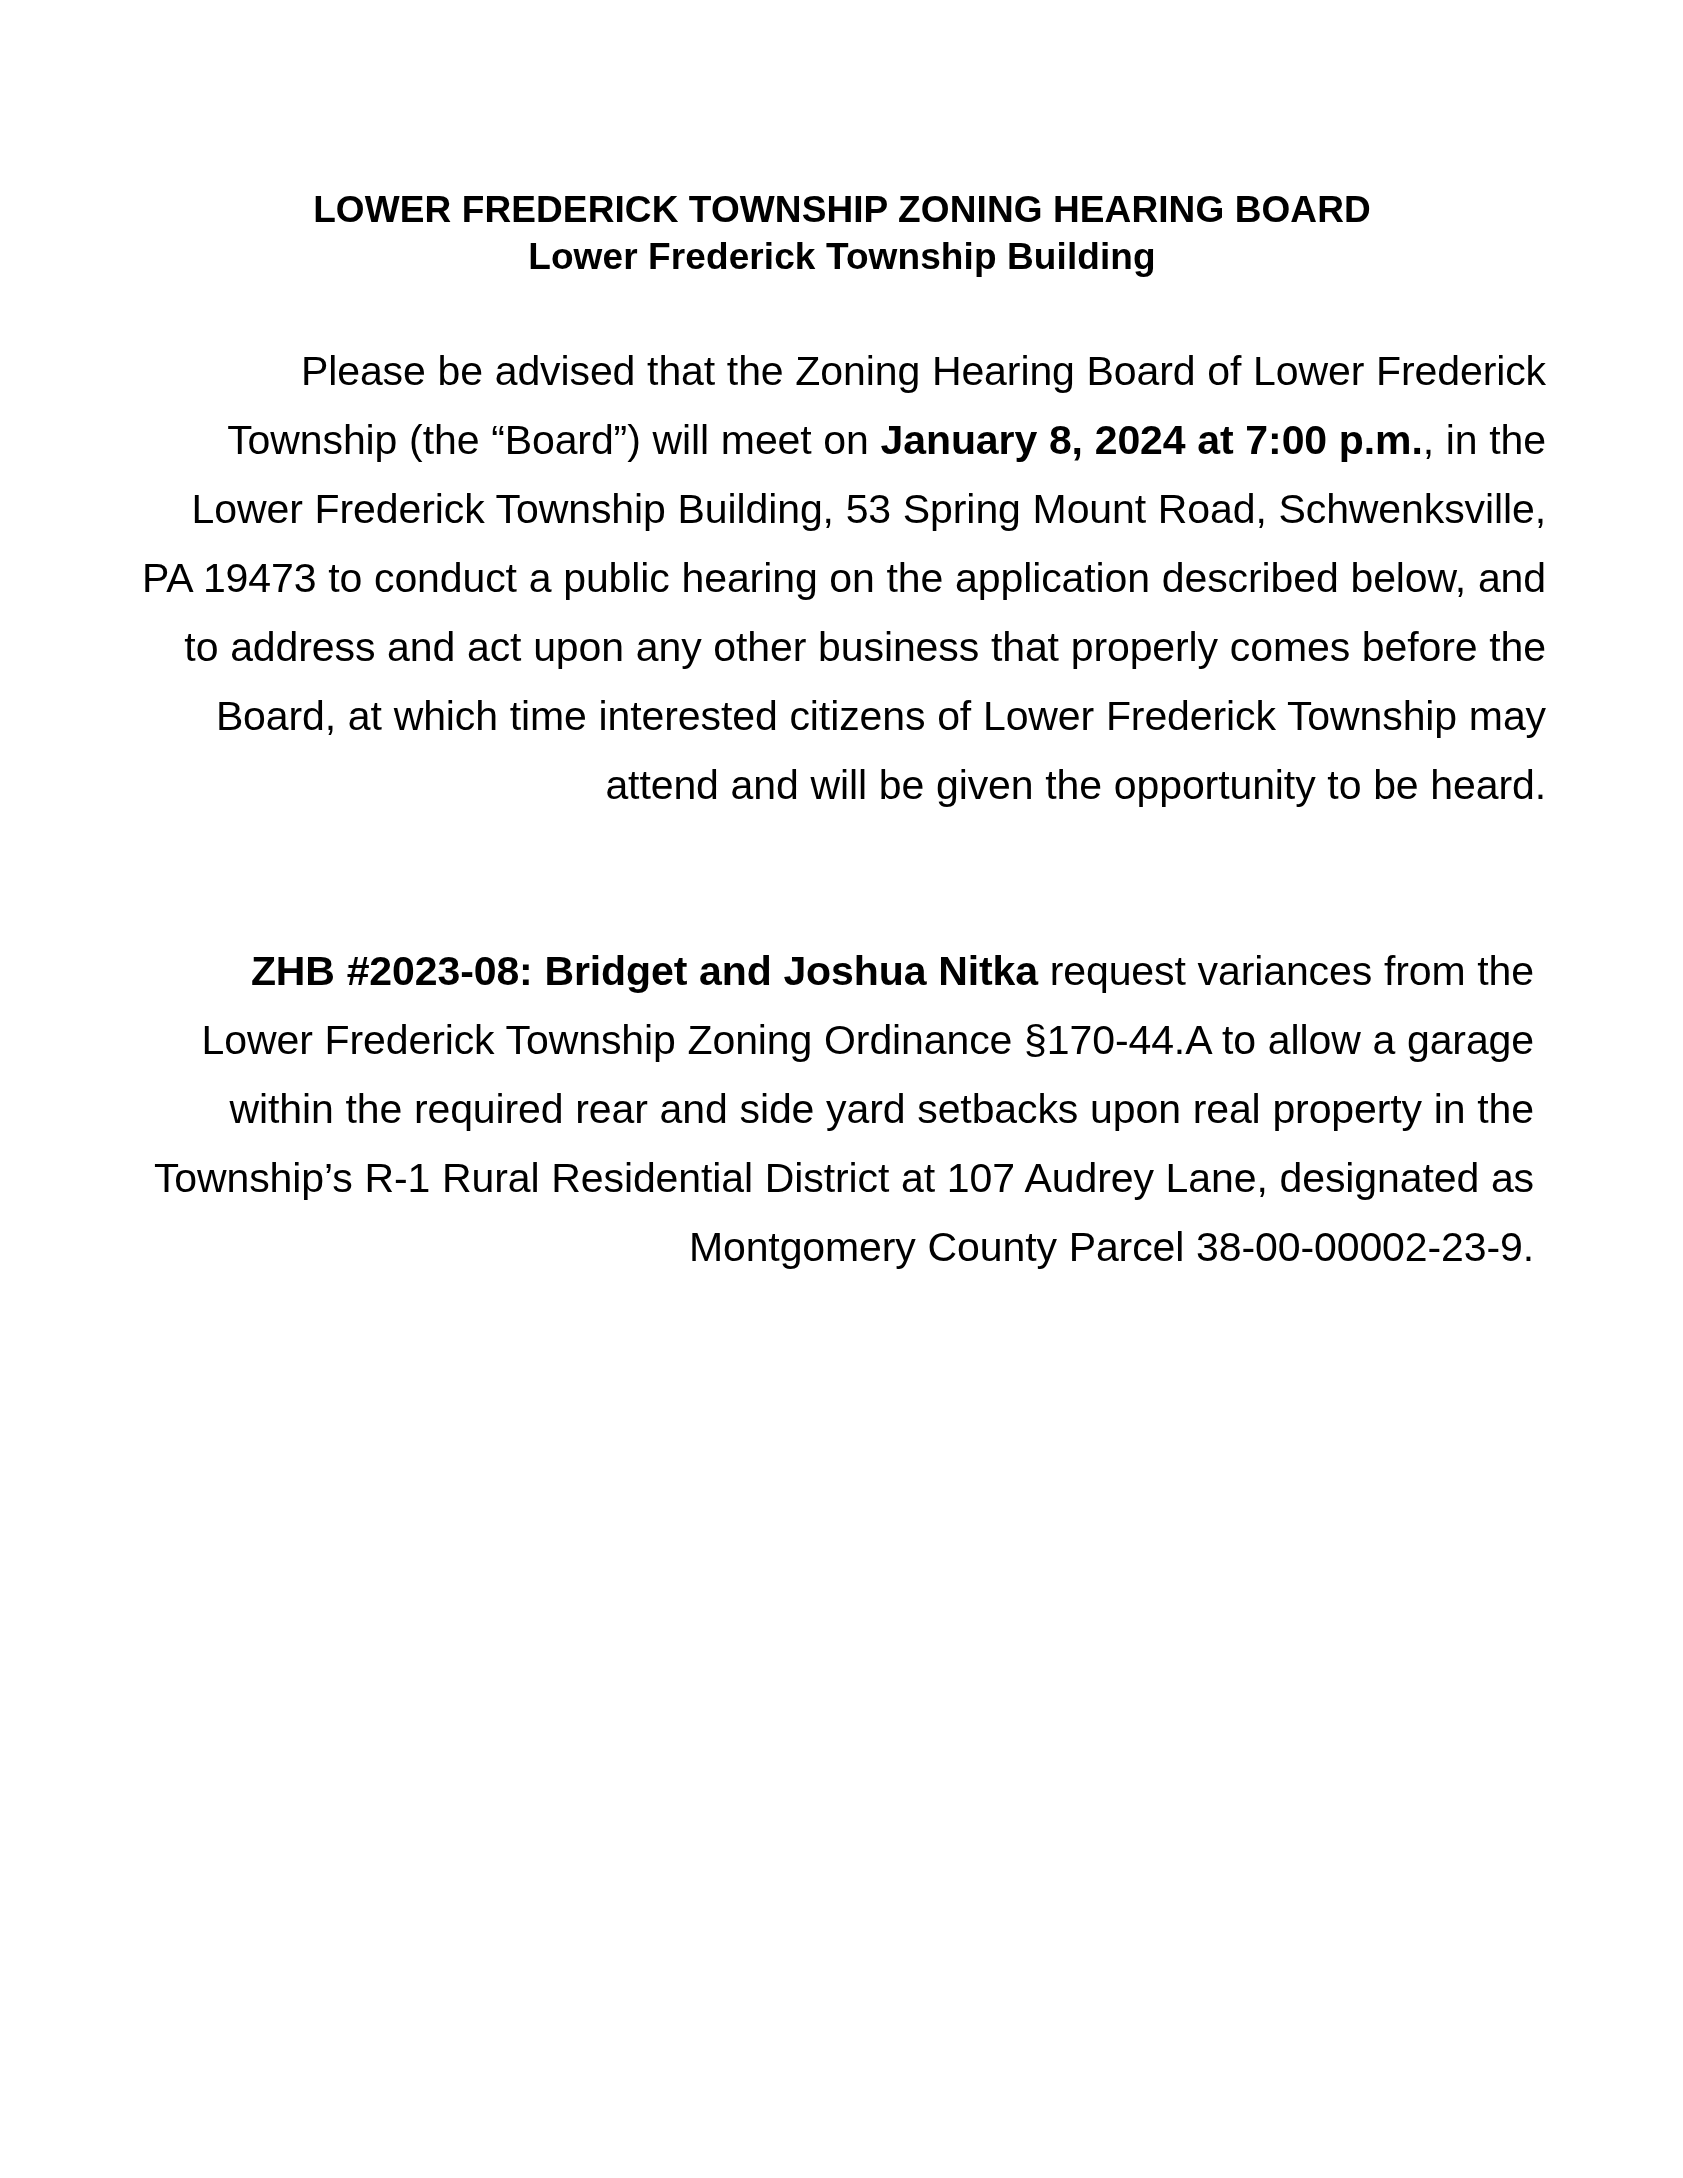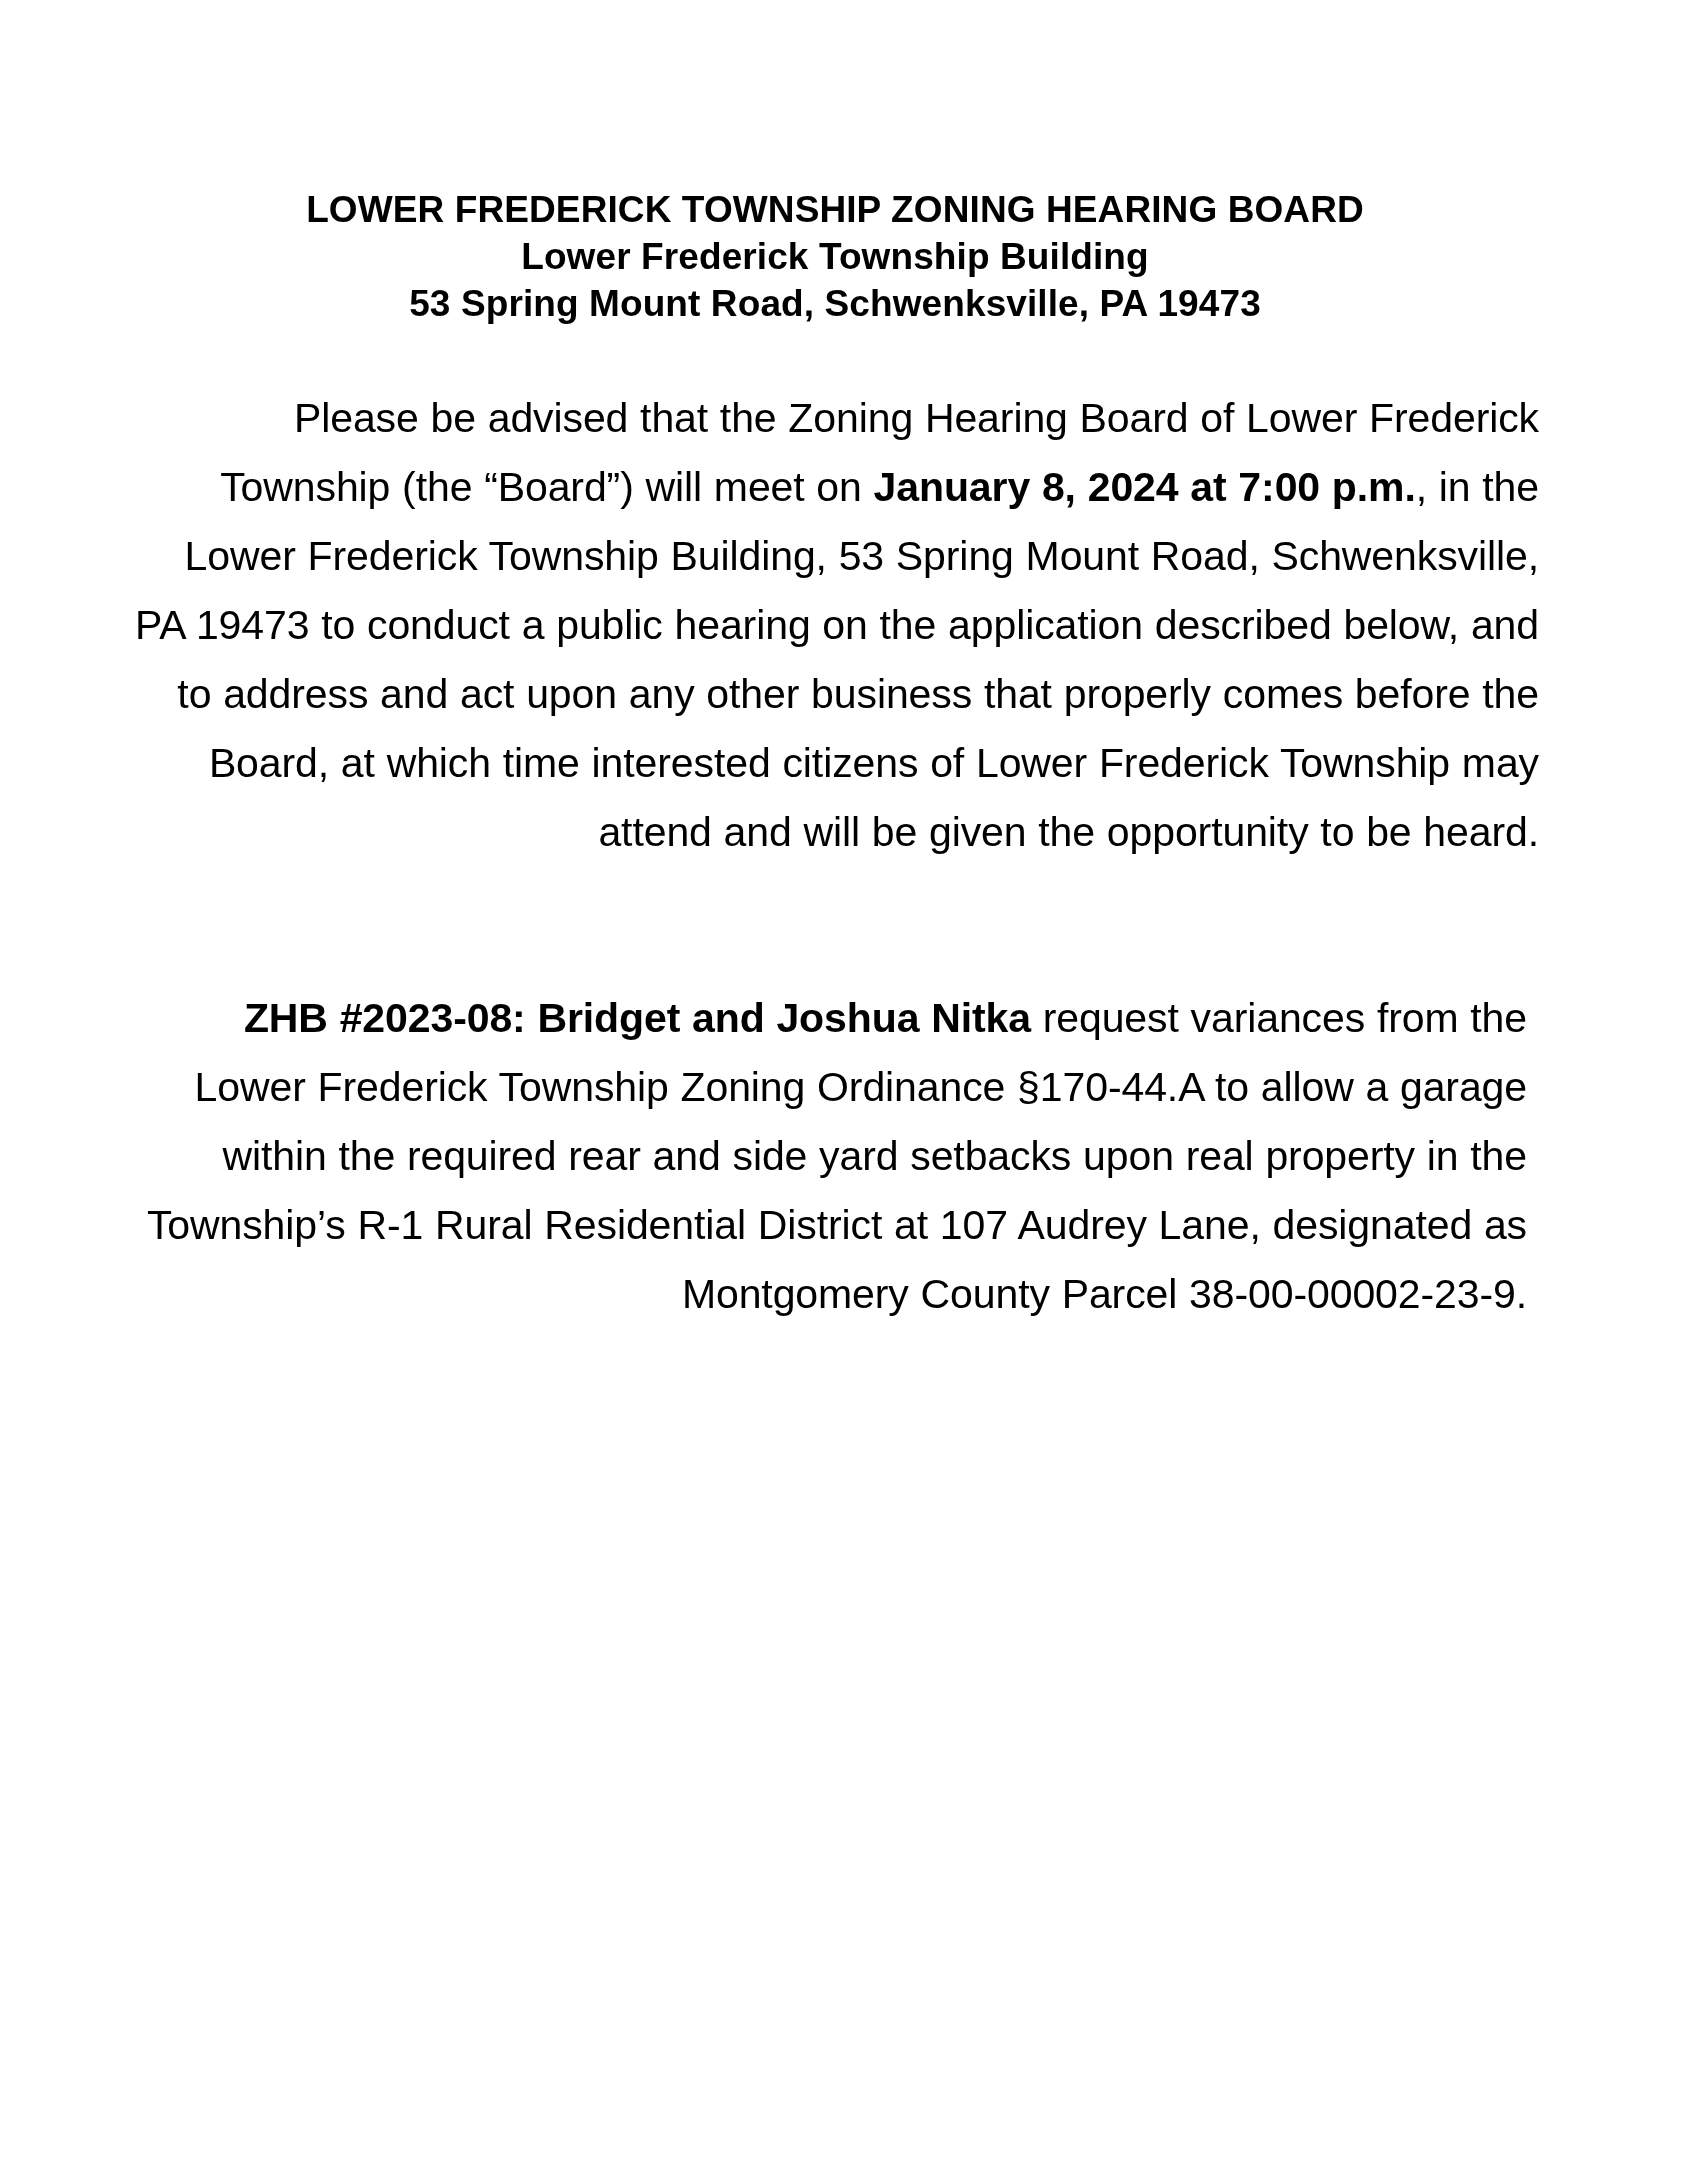--- a/index.html
+++ b/index.html
@@ -21,21 +21,21 @@
     width: 1683px;
     height: 2178px;
     background: #ffffff;
     box-sizing: border-box;
     padding: 0;
     overflow: hidden;
   }
 
   .content {
     position: absolute;
-    left: 117px;
+    left: 124px;
     top: 0;
     width: 1436px;
   }
 
   
   .header-block {
     margin-top: 186px;
     text-align: center;
   }
   .header-line {
@@ -72,21 +72,20 @@
 </style>
 </head>
 <body>
 
 <div class="page">
   <div class="content">
 
     <div class="header-block">
       <span class="header-line">LOWER FREDERICK TOWNSHIP ZONING HEARING BOARD</span>
       <span class="header-line">Lower Frederick Township Building</span>
-      <span class="header-line">53 Spring Mount Road, Schwenksville, PA 19473</span>
     </div>
 
     <p class="body-paragraph para-notice"><span>Please be advised that the Zoning Hearing Board of Lower Frederick Township (the “Board”) will meet on </span><span class="bold-run">January 8, 2024</span><span> </span><span class="bold-run">at 7:00 p.m.</span><span>, in the Lower Frederick Township Building, 53 Spring Mount Road, Schwenksville, PA 19473 to conduct a public hearing on the application described below, and to address and act upon any other business that properly comes before the Board, at which time interested citizens of Lower Frederick Township may attend and will be given the opportunity to be heard.</span></p>
 
     <p class="body-paragraph para-application"><span class="bold-run">ZHB #2023-08: Bridget and Joshua Nitka</span><span> request variances from the Lower Frederick Township Zoning Ordinance §170-44.A to allow a garage within the required rear and side yard setbacks upon real property in the Township’s R-1 Rural Residential District at 107 Audrey Lane, designated as Montgomery County Parcel 38-00-00002-23-9.</span></p>
 
   </div>
 </div>
 
 

